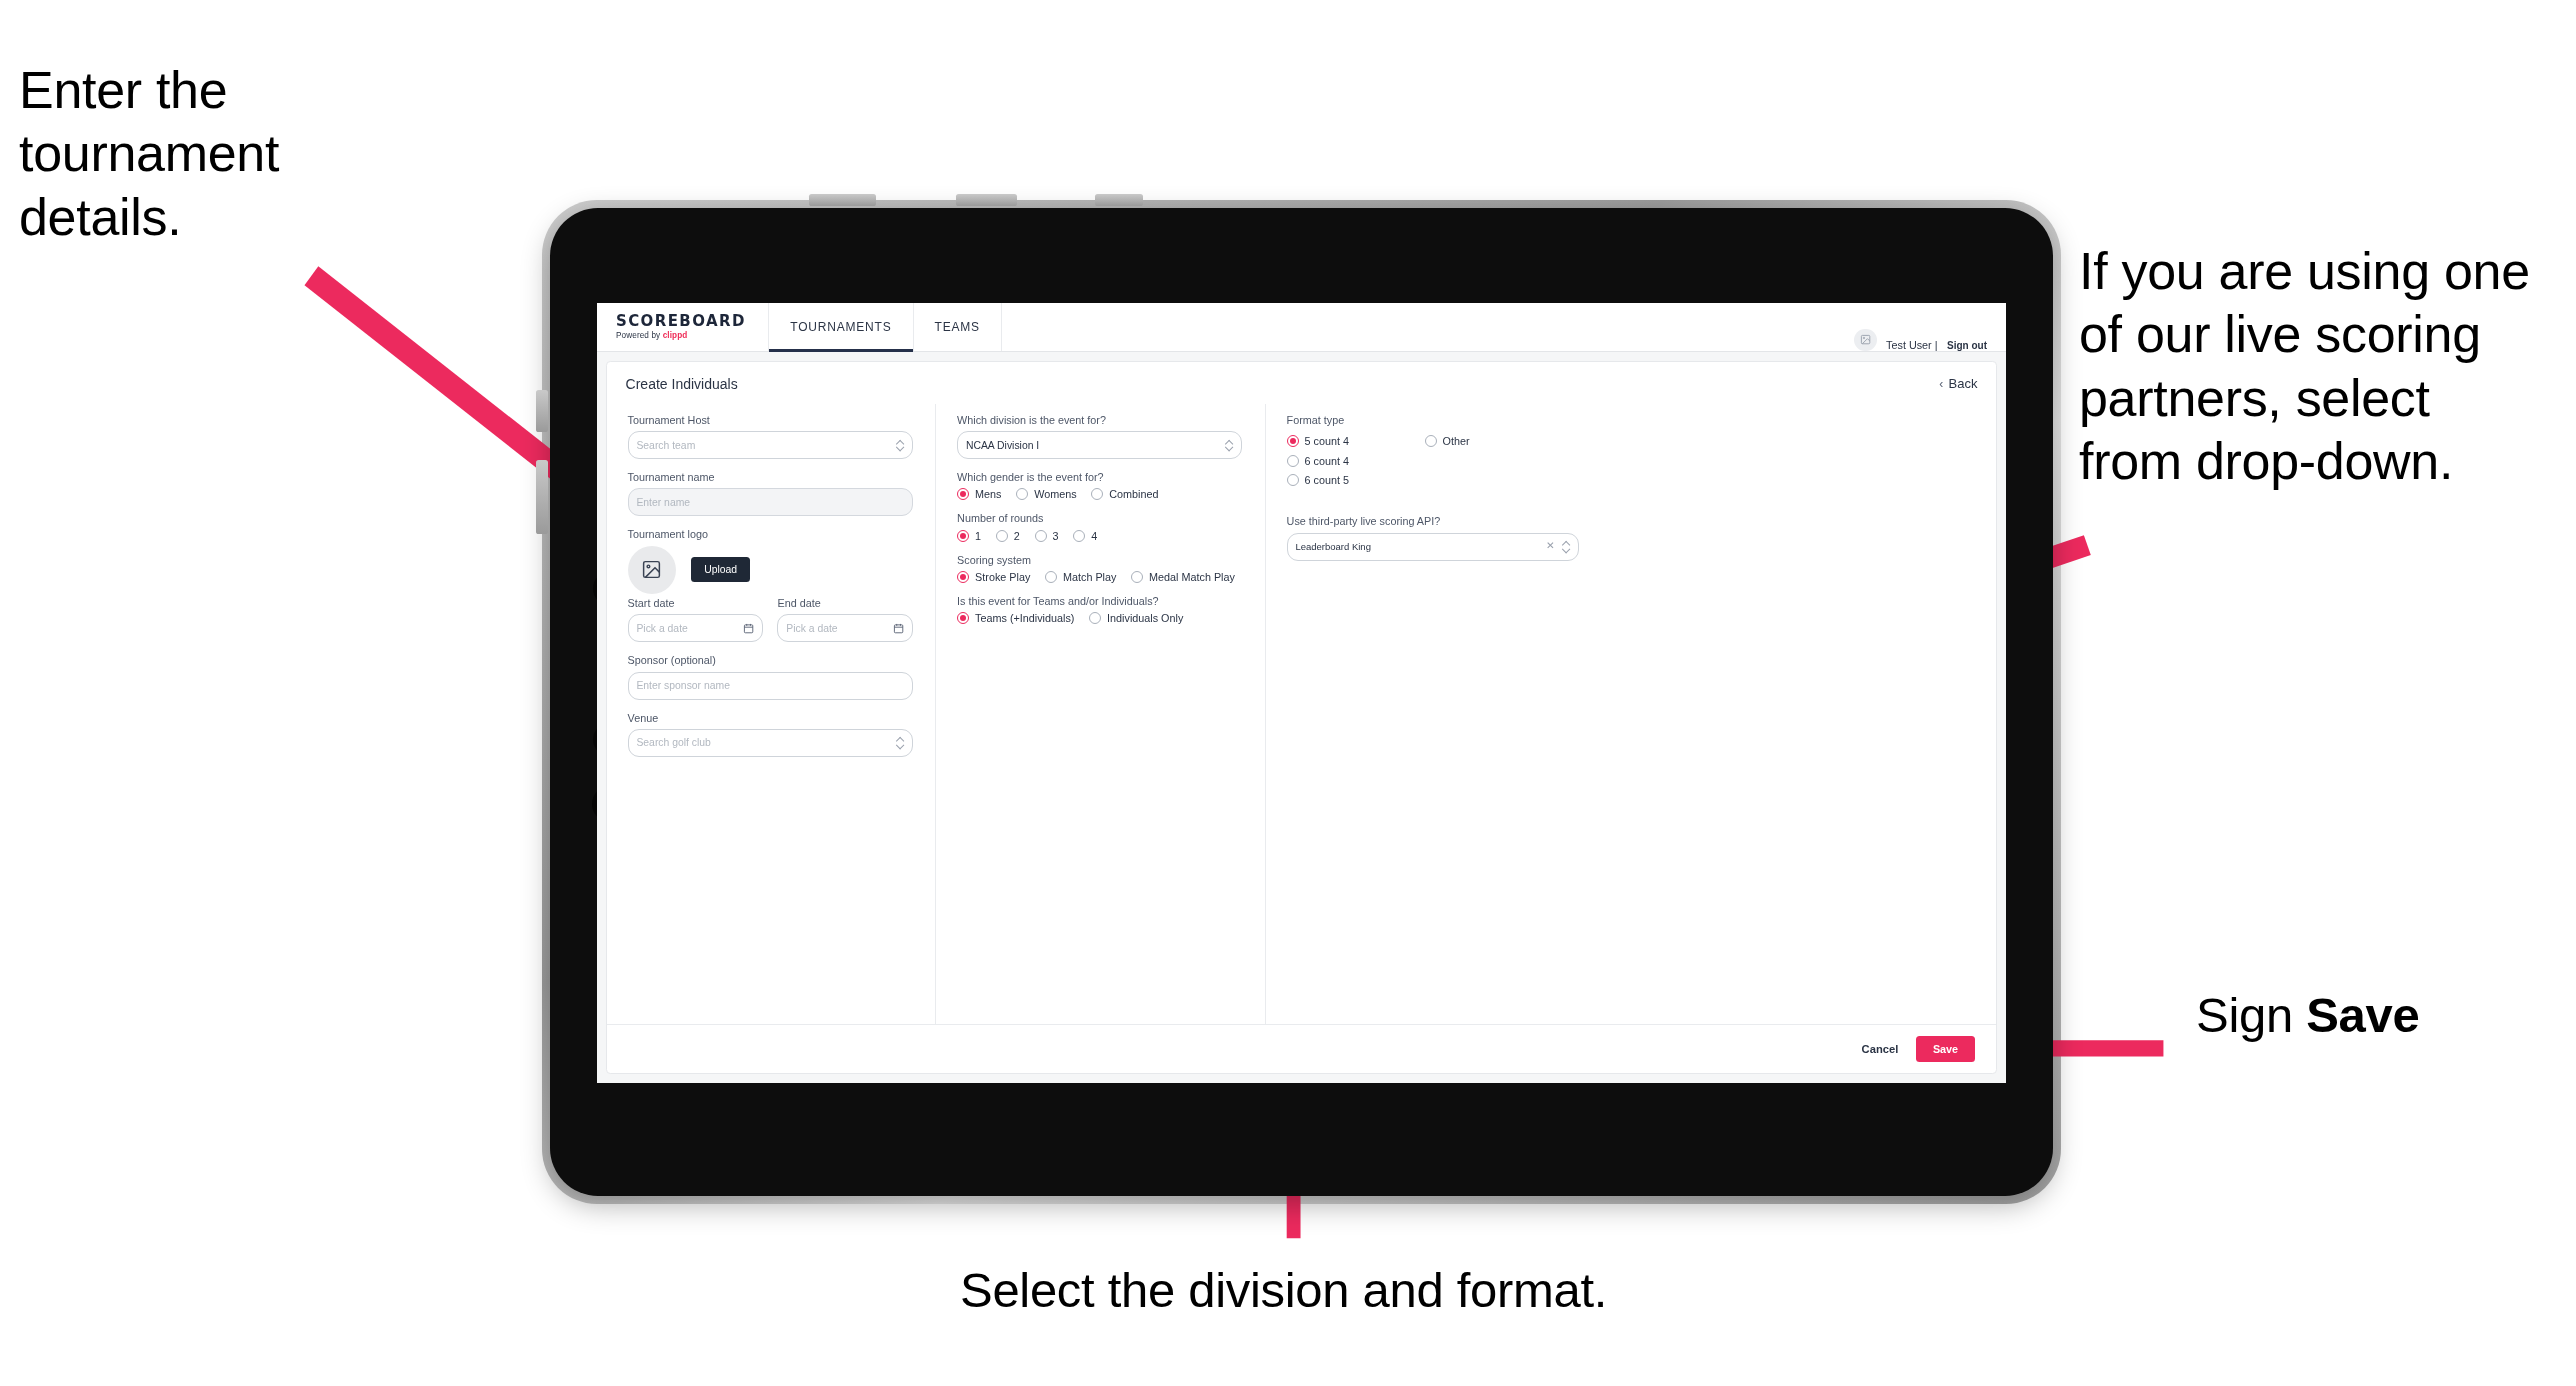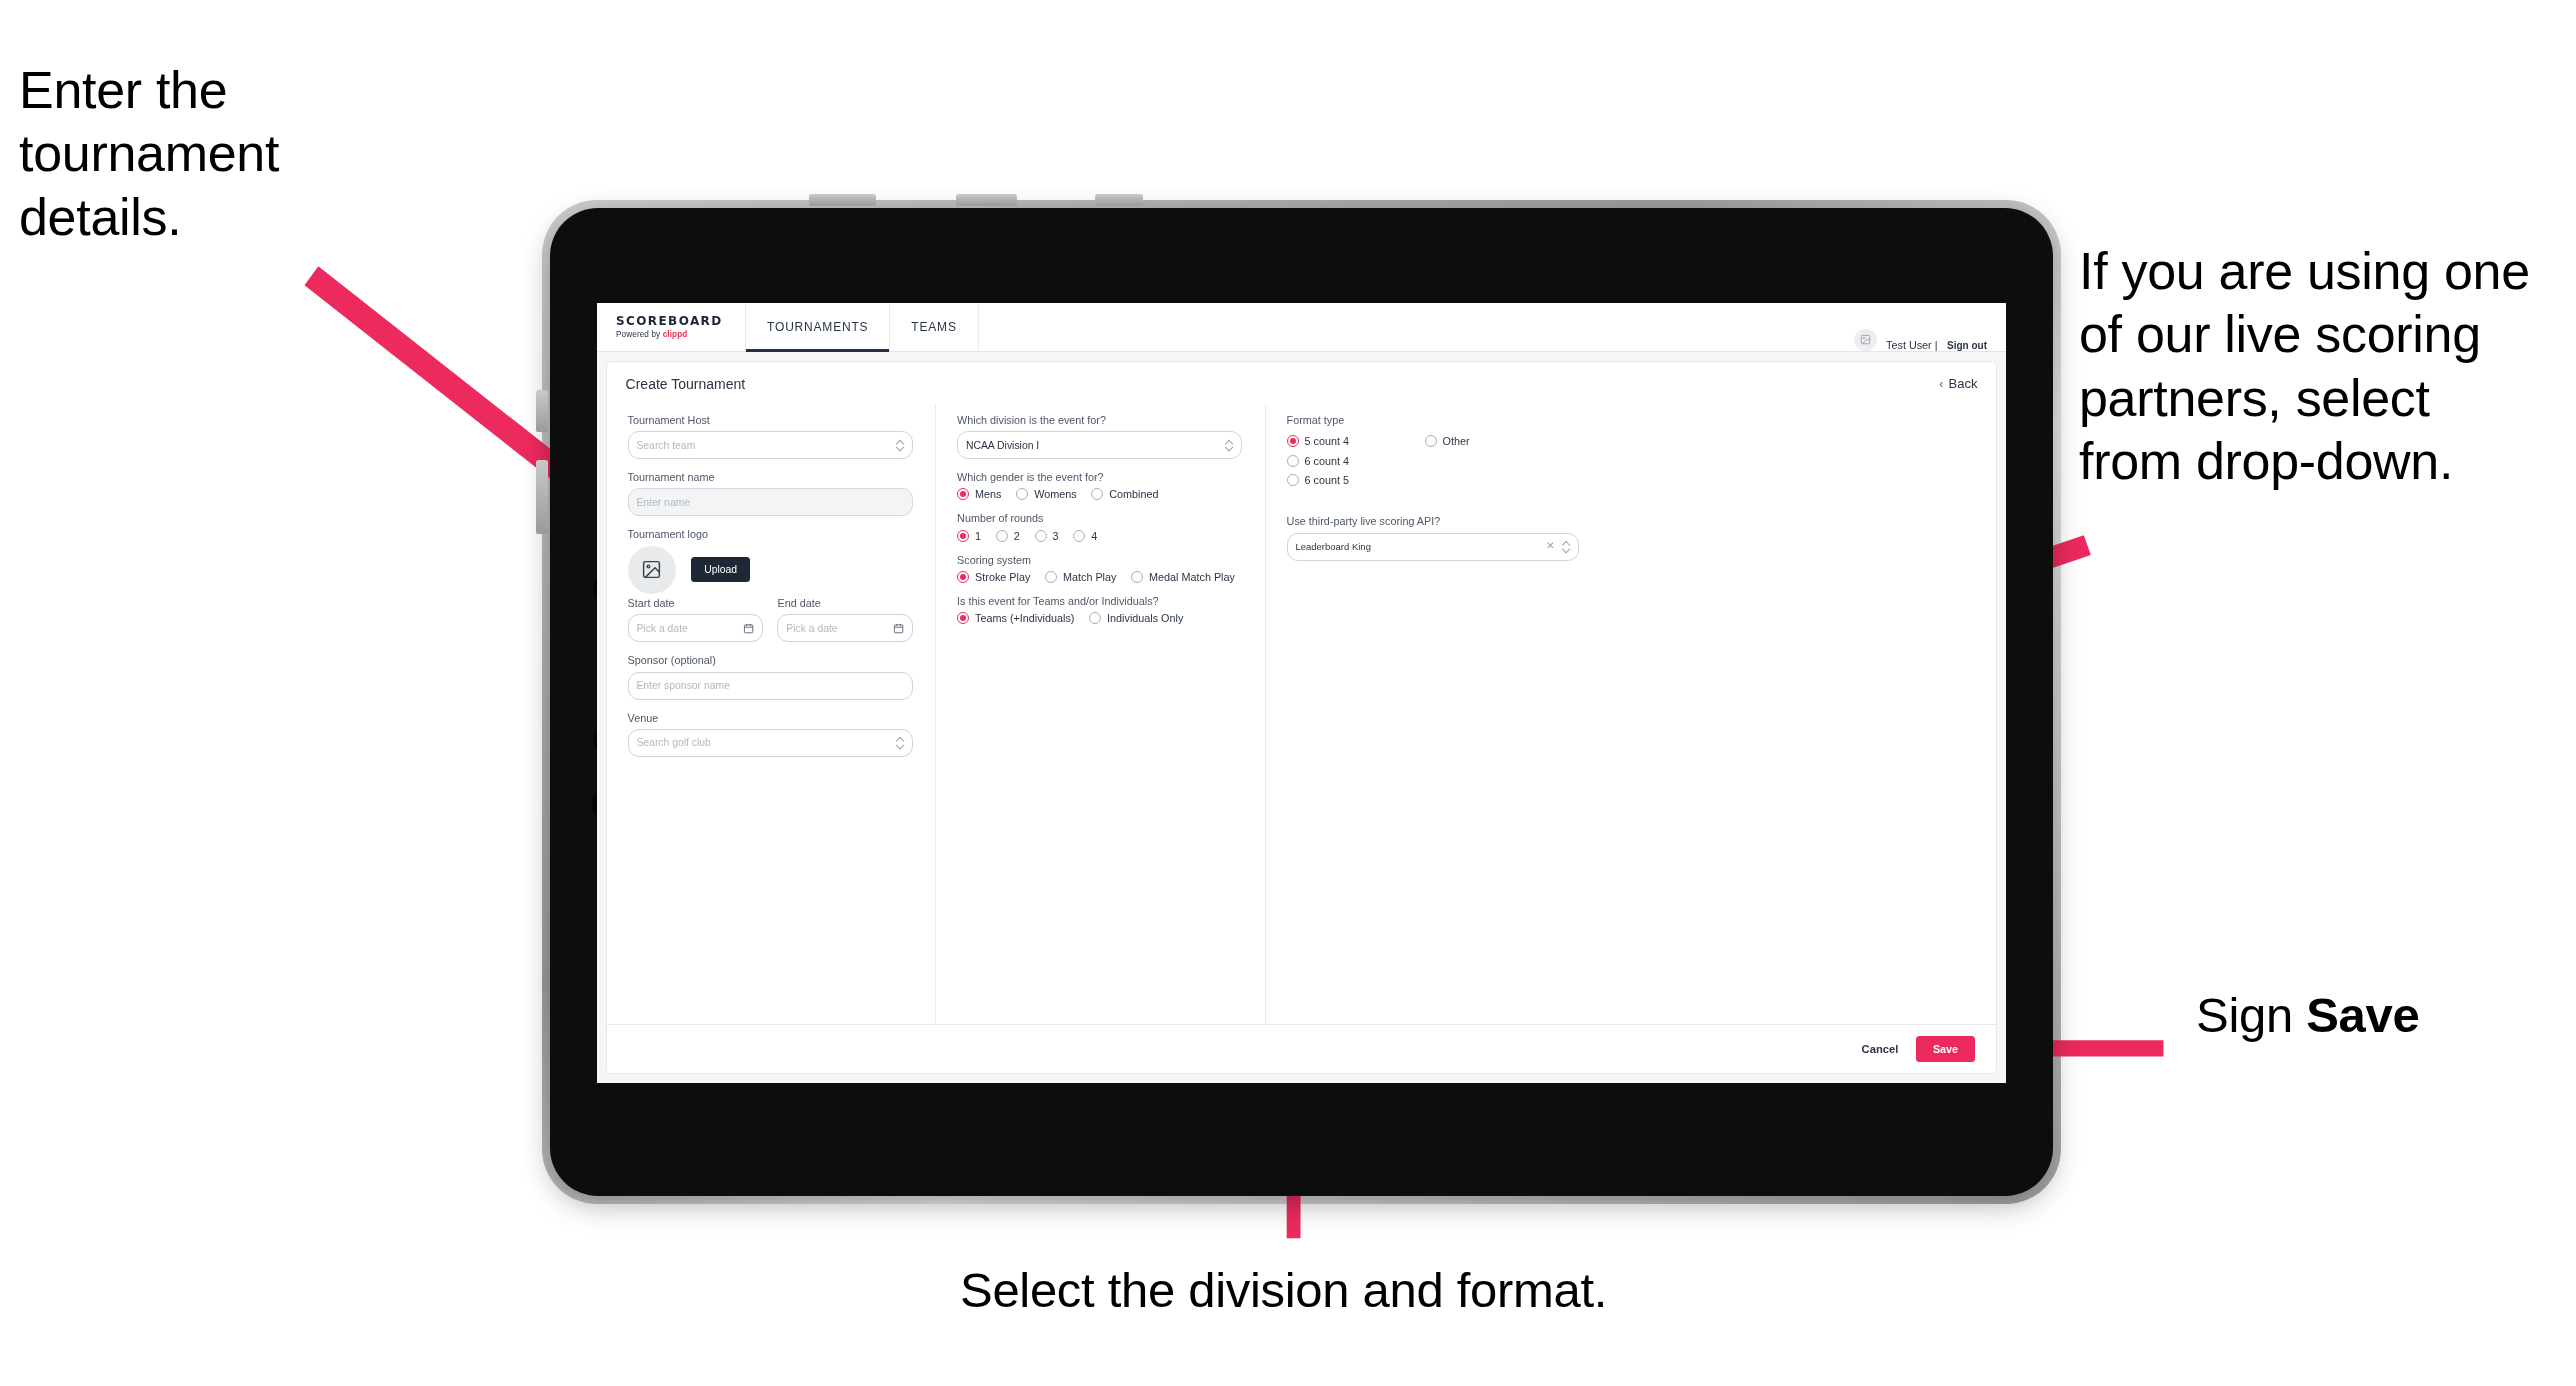--- a/index.html
+++ b/index.html
@@ -49,21 +49,21 @@
     position:absolute;left:47px;top:95px;width:1409px;height:780px;
     background:#f5f6f7;overflow:hidden;
     display:flex;flex-direction:column;
   }
 
   
   .navbar{height:48px;background:#fff;display:flex;align-items:stretch;
           border-bottom:0.9px solid #e3e5e8;flex:none;position:relative;}
   .brand{display:flex;flex-direction:column;justify-content:center;padding:0 22.5px 0 19px;
          border-right:0.9px solid #e9ebee;}
-  .brand-title{font-weight:800;font-size:12px;letter-spacing:1.4px;color:#1d2639;
+  .brand-title{font-weight:800;font-size:15px;letter-spacing:1.4px;color:#1d2639;
                font-family:"DejaVu Sans",sans-serif;line-height:1;}
   .brand-sub{font-size:8.2px;color:#2b3445;margin-top:2.6px;letter-spacing:0.1px;}
   .brand-sub .clippd{color:#ef2b56;font-weight:700;}
   .navtabs{display:flex;}
   .navtab{display:flex;align-items:center;padding:0 21px;font-size:12px;letter-spacing:0.8px;
           color:#2b3445;border-right:0.9px solid #e9ebee;cursor:pointer;position:relative;}
   .navtab.active::after{content:"";position:absolute;left:0;right:0;bottom:-0.9px;height:2.6px;background:#25304a;}
   .nav-right{margin-left:auto;display:flex;align-items:flex-end;gap:9.5px;padding-right:19px;}
   .avatar{width:22.5px;height:22.5px;border-radius:50%;background:#eceef1;
           display:flex;align-items:center;justify-content:center;color:#9aa1ad;}
@@ -189,21 +189,21 @@
             </svg>
           </div>
           <div class="nav-user">Test User |</div>
           <div class="nav-signout">Sign out</div>
         </div>
       </div>
 
       <div class="card">
 
         <div class="card-head">
-          <div class="card-title">Create Tournament</div>
+          <div class="card-title">Create Individuals</div>
           <div class="back-btn">
             <span class="back-chev">‹</span>
             <span>Back</span>
           </div>
         </div>
 
         <div class="columns">
 
           <div class="col col-1">
             <div class="flabel">Tournament Host</div>

